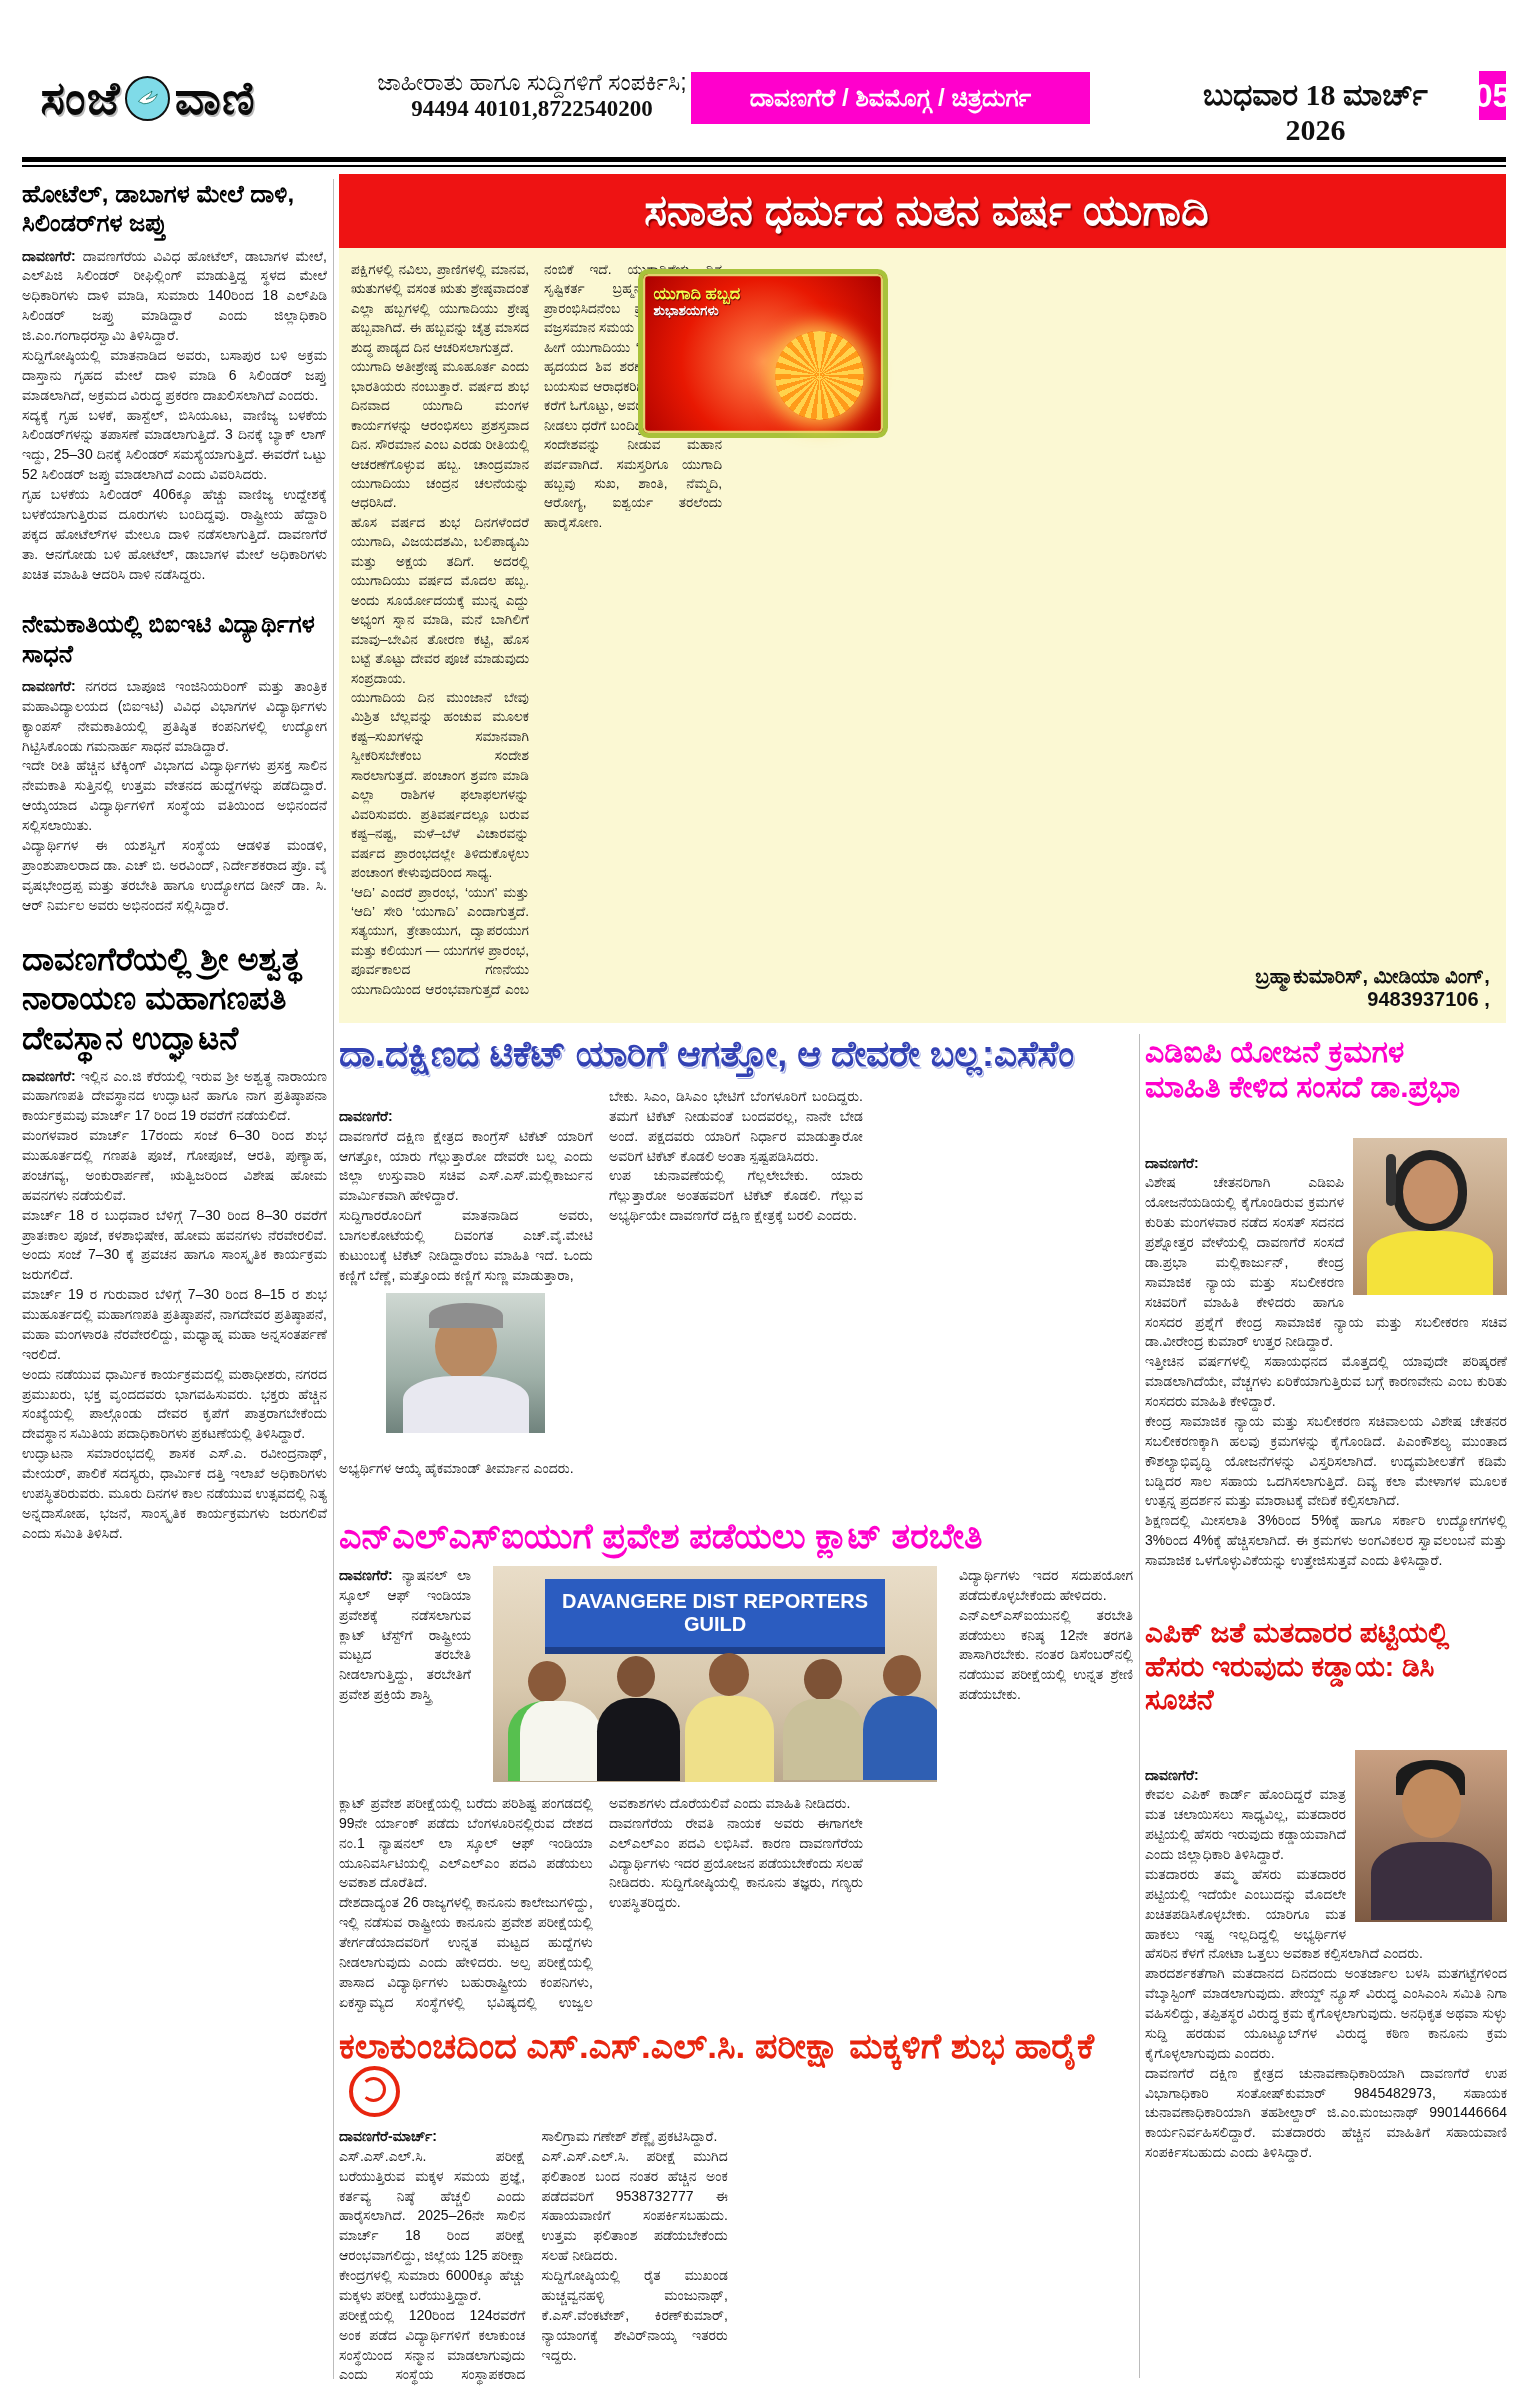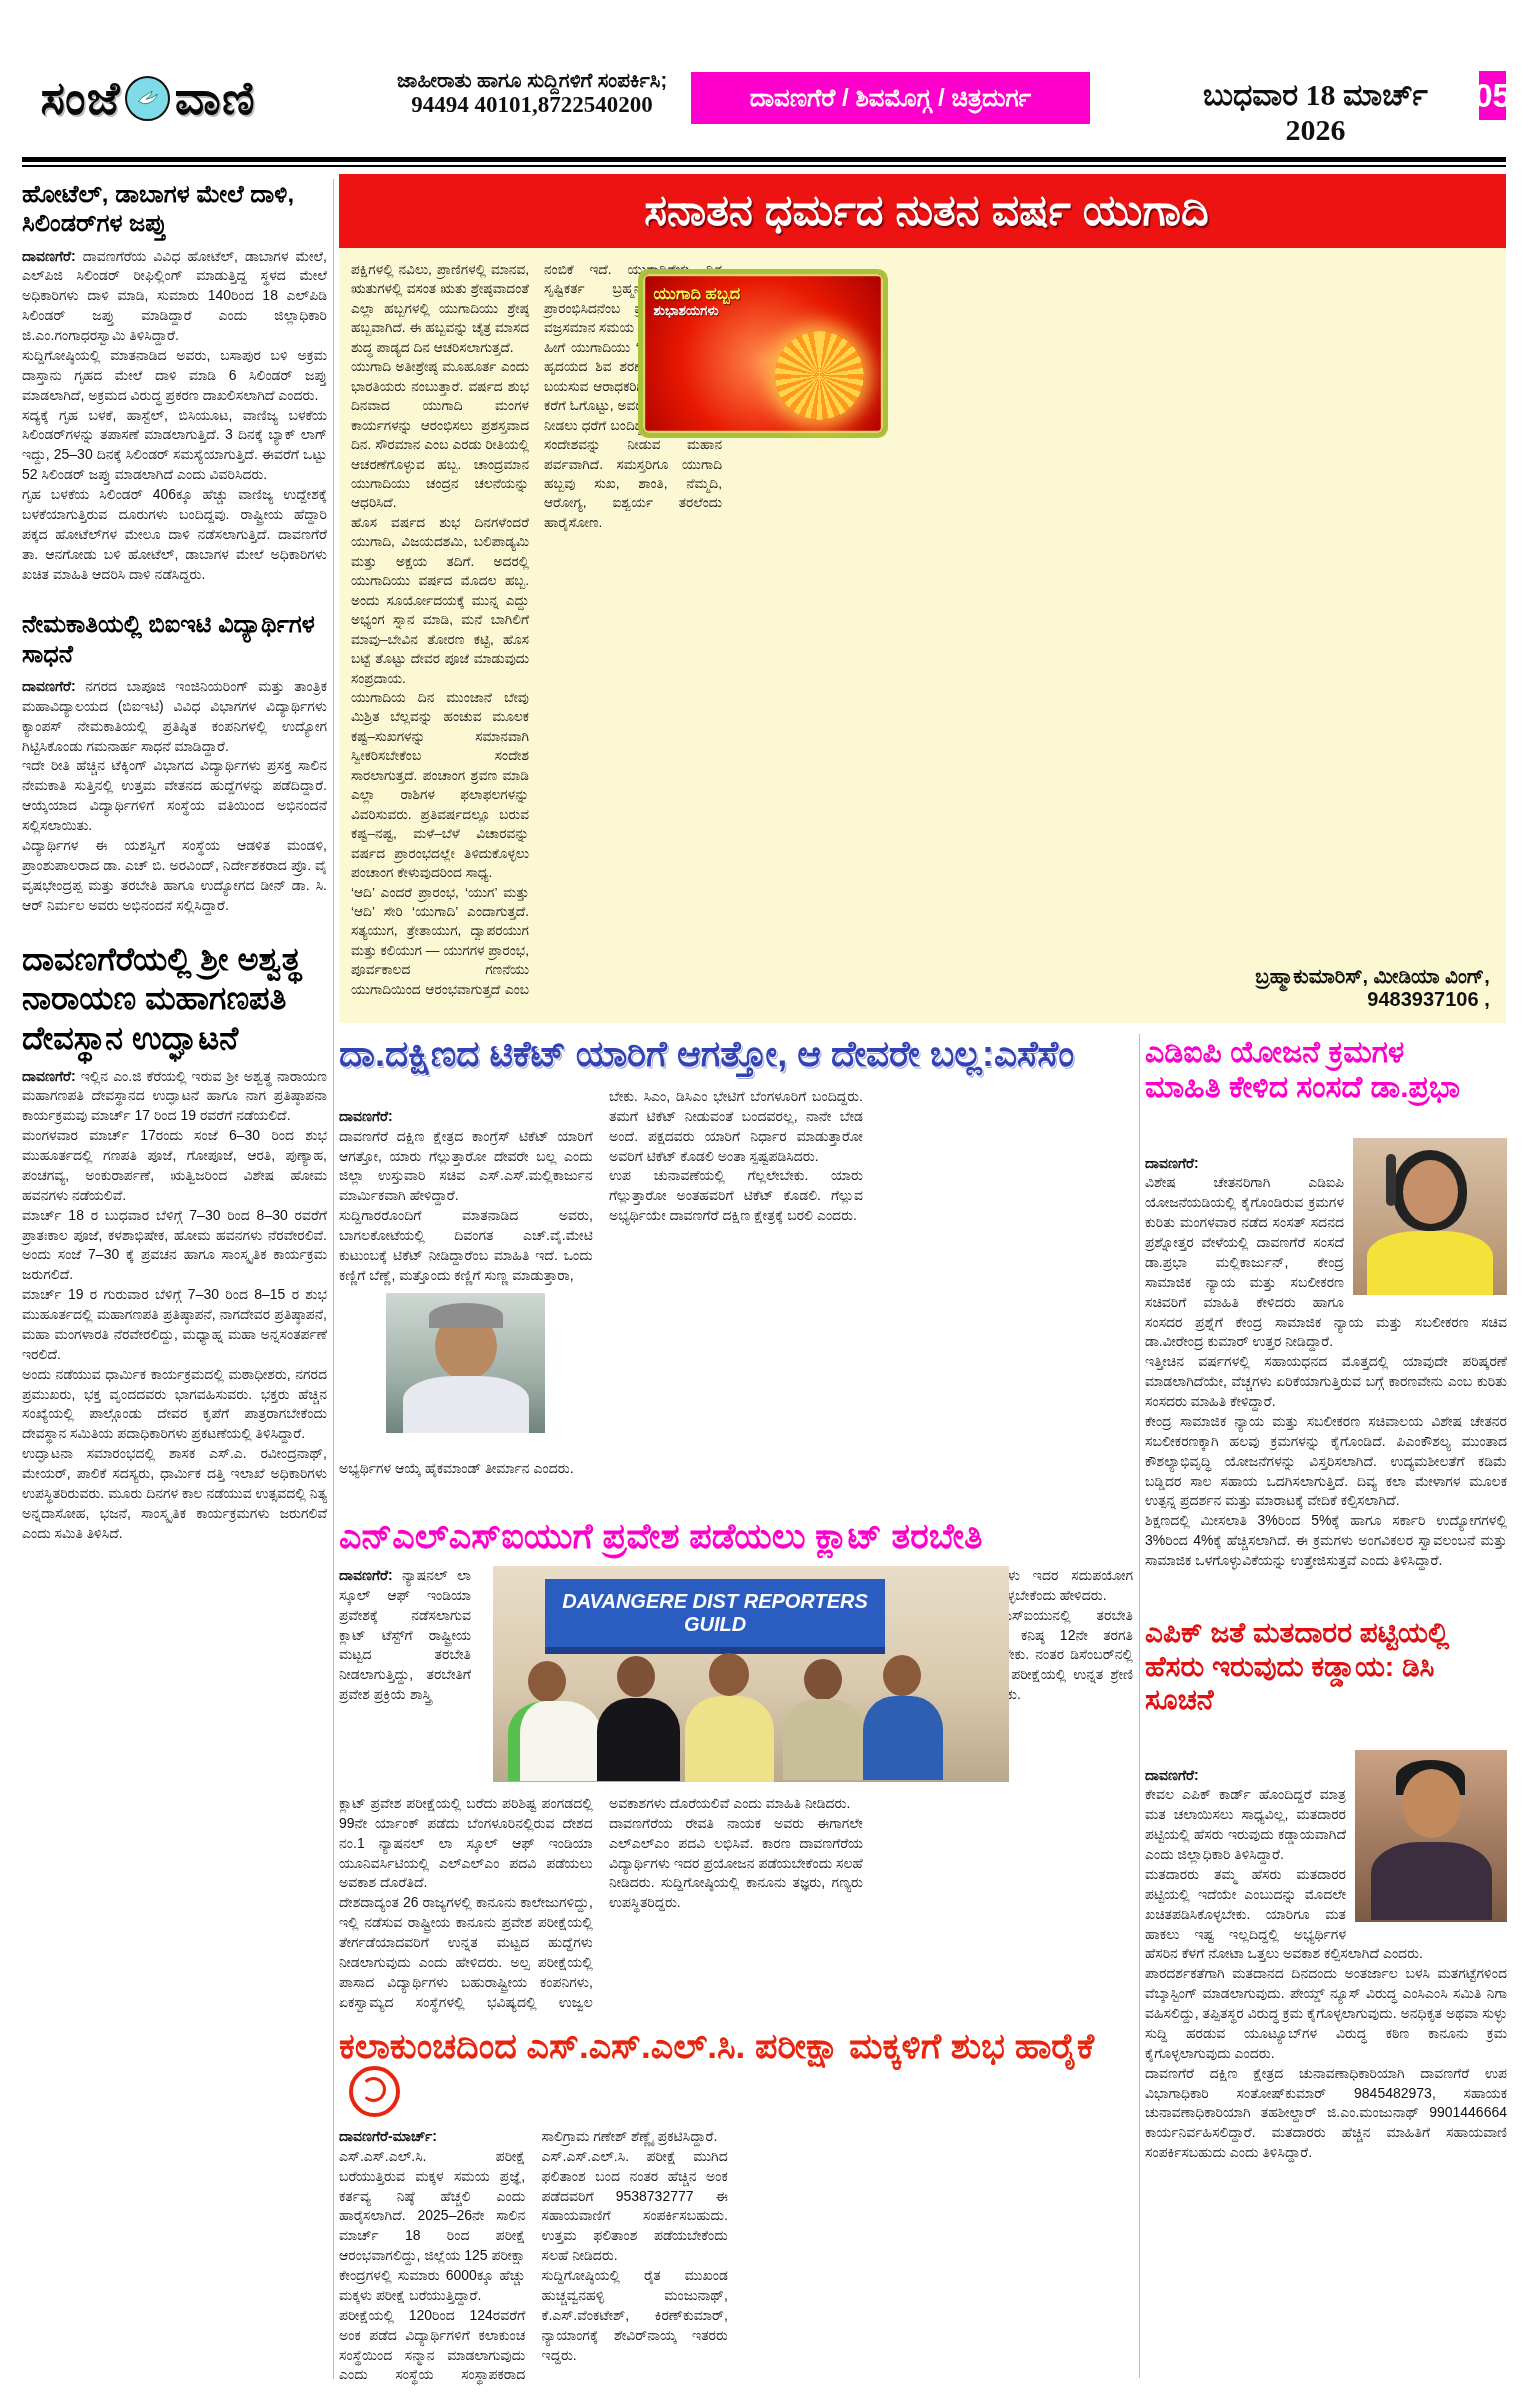--- a/index.html
+++ b/index.html
@@ -6,21 +6,21 @@
   .page{position:relative;width:1528px;height:2401px;background:#ffffff;
         font-family:"Liberation Sans","DejaVu Sans",sans-serif;color:#101010;overflow:hidden;}
   
   .header{position:absolute;left:22px;top:65px;right:22px;height:89px;}
   .masthead{position:absolute;left:18.5px;top:6px;display:flex;align-items:center;gap:4.4px;}
   .masthead .mtxt{font-size:46px;font-weight:900;color:#0a0a0a;letter-spacing:1.5px;
                   text-shadow:1.5px 1.5px 0 #bbb;}
   .bird{width:41px;height:41px;border-radius:50%;background:#7fdbe8;border:2.2px solid #111;
         display:flex;align-items:center;justify-content:center;}
   .contact{position:absolute;left:303px;top:4.4px;width:414px;text-align:center;}
-  .contact .c1{font-size:20px;font-weight:bold;}
+  .contact .c1{font-size:23px;font-weight:normal;}
   .contact .c2{font-size:23px;font-weight:bold;font-family:"Liberation Serif",serif;}
   .region{position:absolute;left:669px;top:7.4px;width:399px;height:52px;background:#ff00cc;
           color:#fff;font-size:24.4px;font-weight:bold;display:flex;align-items:center;justify-content:center;}
   .pdate{position:absolute;left:1153px;top:13.3px;width:281px;text-align:center;font-size:30px;
          font-weight:bold;font-family:"Liberation Serif",serif;}
   .pageno{position:absolute;right:0;top:6px;width:27px;height:49px;background:#ff00cc;color:#fff;
           font-size:33px;font-weight:900;display:flex;align-items:center;justify-content:center;}
   .rule-thick{position:absolute;left:22px;right:22px;top:157px;height:5.2px;background:#000;}
   .rule-thin{position:absolute;left:22px;right:22px;top:165px;height:1.5px;background:#000;}
   
@@ -60,22 +60,22 @@
   .head{border-radius:50%;position:absolute;}
   .torso{position:absolute;border-radius:40% 40% 0 0;}
   
   .adip{position:absolute;left:1145px;top:1034px;width:362px;height:577px;}
   .hl-adip{font-size:30px;font-weight:900;color:#ff00cc;line-height:1.18;}
   .adip-photo{float:right;width:154px;height:157px;margin:4.4px 0 6px 9px;}
   
   .clat{position:absolute;left:339px;top:1517px;width:794px;height:501px;}
   .hl-clat{font-size:35px;font-weight:900;color:#ff00cc;line-height:1.1;}
   .clat-top{display:grid;grid-template-columns:132px 444px 1fr;gap:22px;margin-top:10.4px;}
-  .guild{width:516px;height:216px;background:linear-gradient(180deg,#e9ddc8 0%,#d9c9ae 55%,#bba98e 100%);
-         position:relative;overflow:hidden;font-style:italic;}
+  .guild{width:444px;height:216px;background:linear-gradient(180deg,#e9ddc8 0%,#d9c9ae 55%,#bba98e 100%);
+         position:relative;overflow:hidden;}
   .guild-banner{position:absolute;left:52px;top:13.3px;width:340px;height:68px;background:#2b5cc0;
         color:#fff;font-weight:900;font-size:20px;display:flex;align-items:center;justify-content:center;
         text-align:center;border-bottom:7.4px solid #1d3f8a;}
   .clat-bottom{margin-top:12px;column-count:3;column-gap:16.3px;column-fill:auto;height:222px;
                font-size:14px;line-height:1.42;text-align:justify;white-space:pre-line;}
   
   .epic{position:absolute;left:1145px;top:1616px;width:362px;height:762px;}
   .hl-epic{font-size:28px;font-weight:900;color:#e01010;line-height:1.2;}
   .epic-photo{float:right;width:152px;height:172px;margin:4.4px 0 6px 9px;}
   

